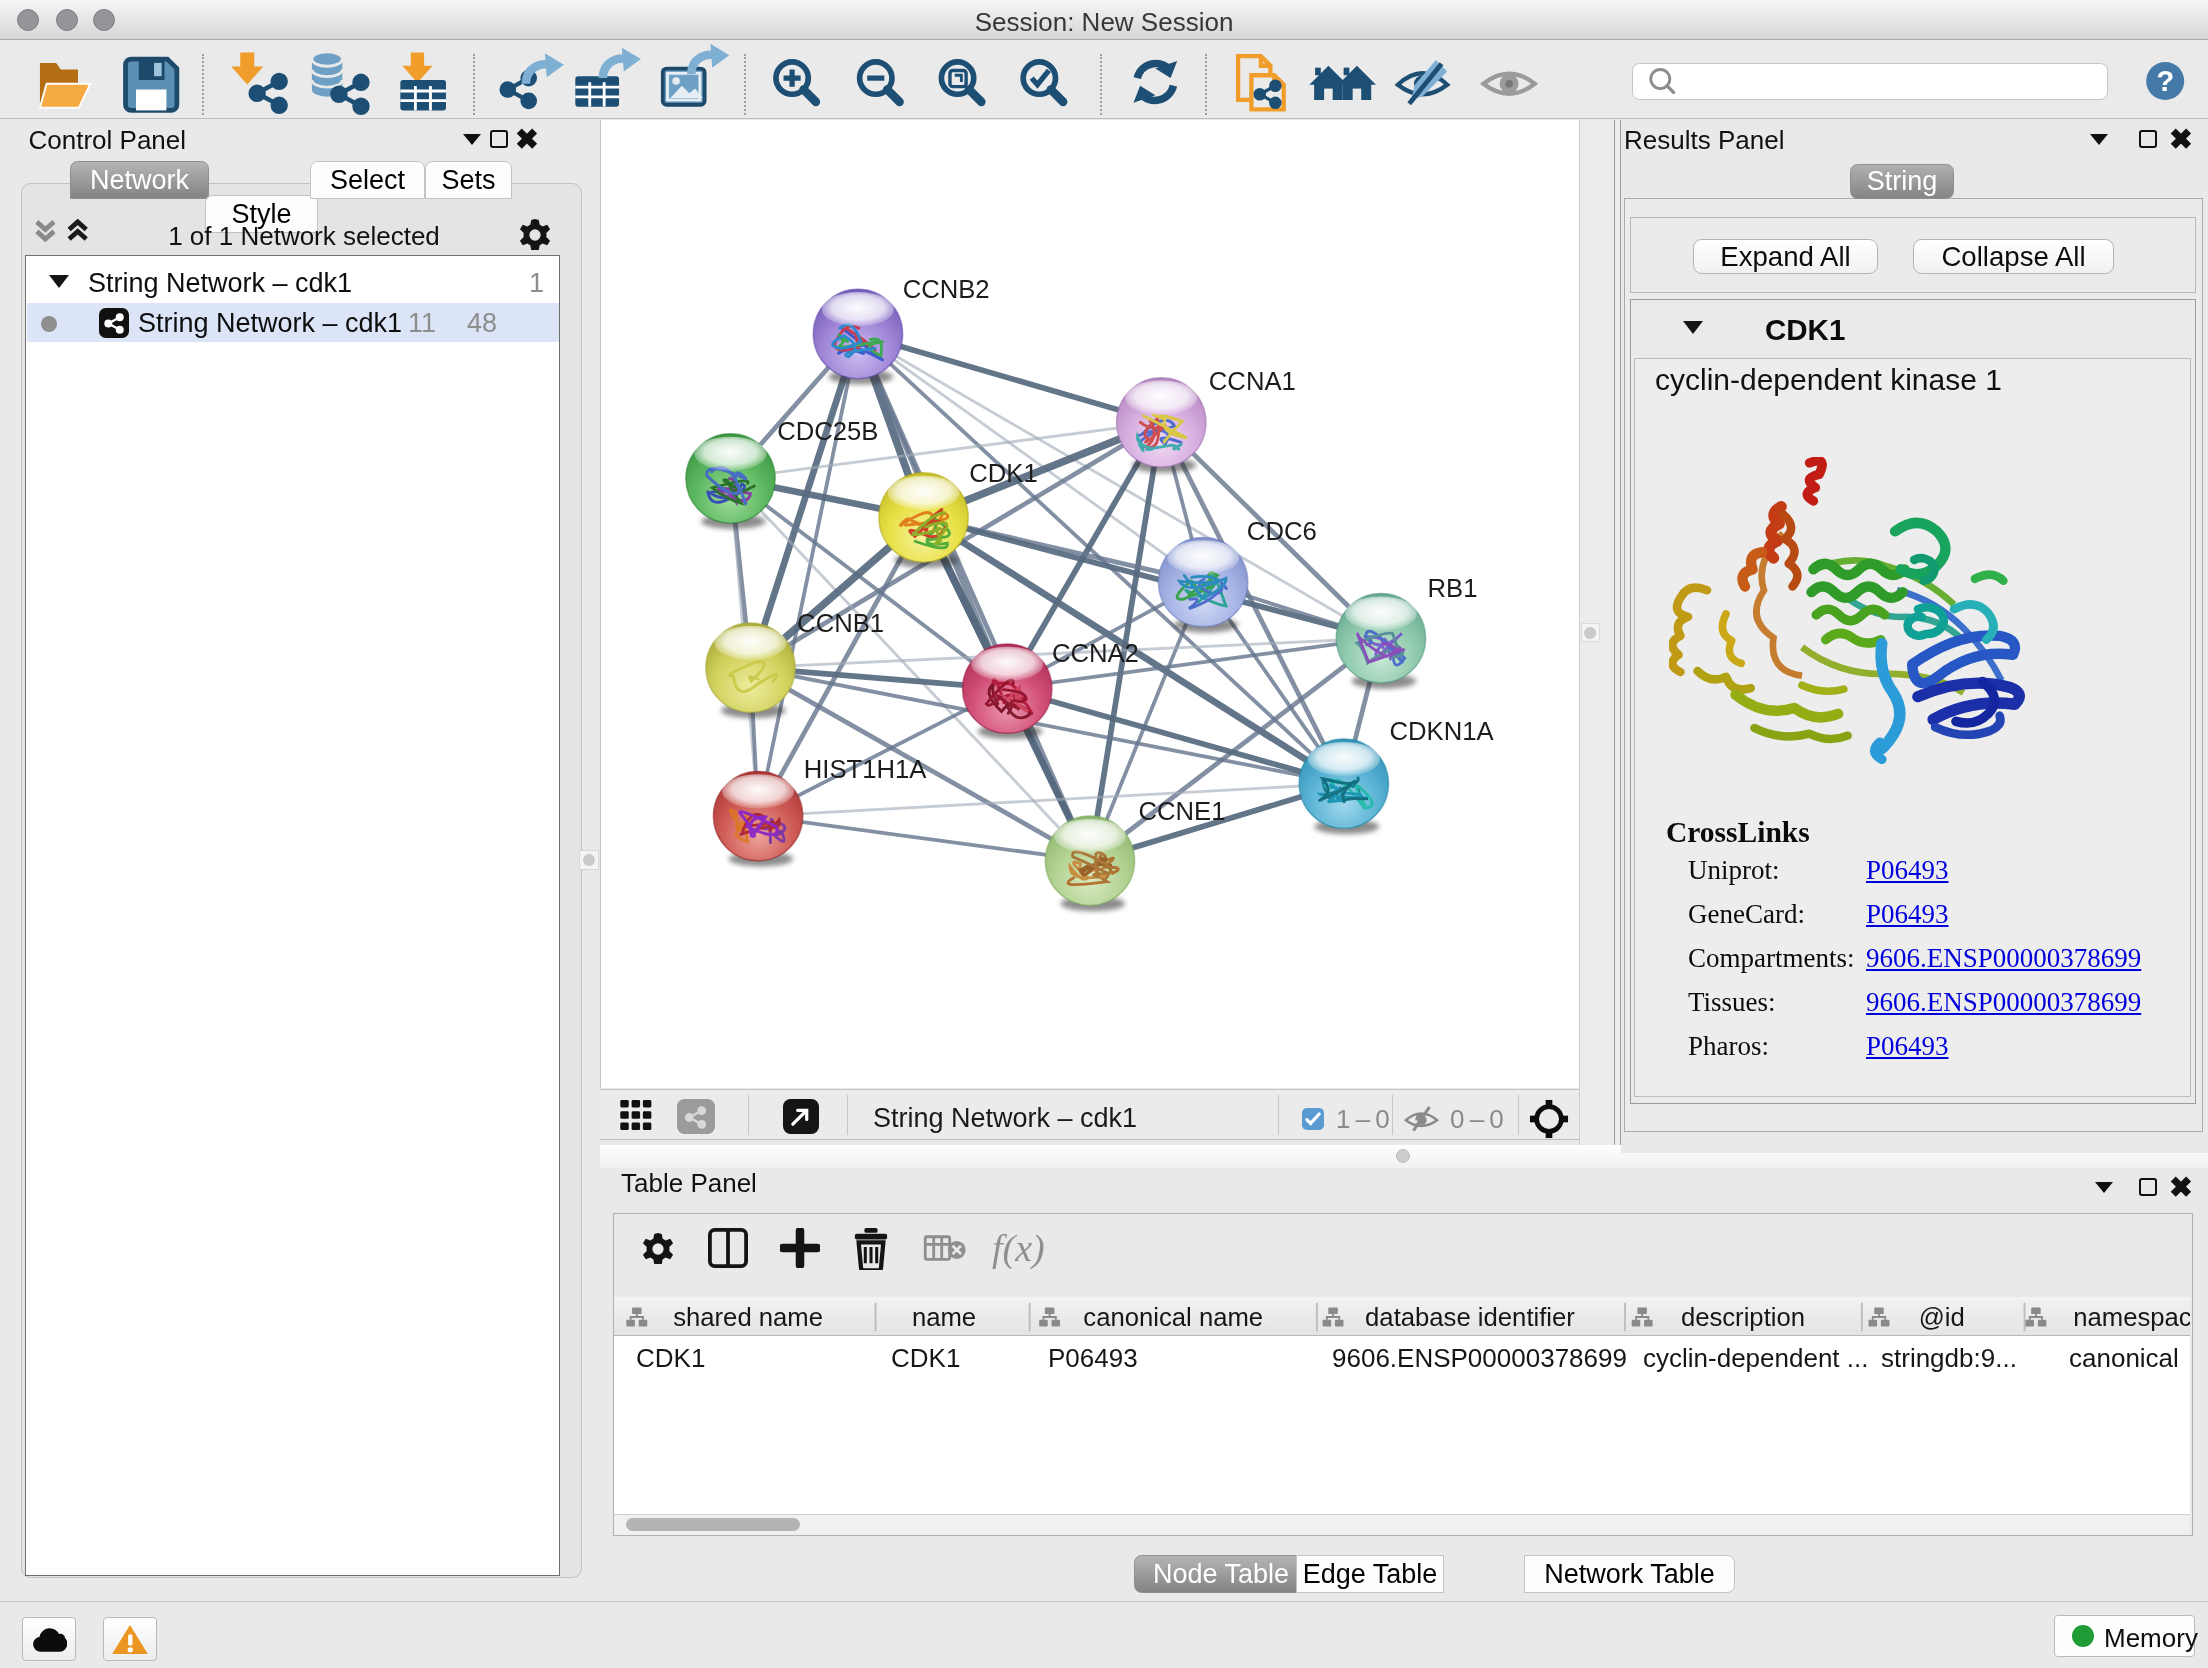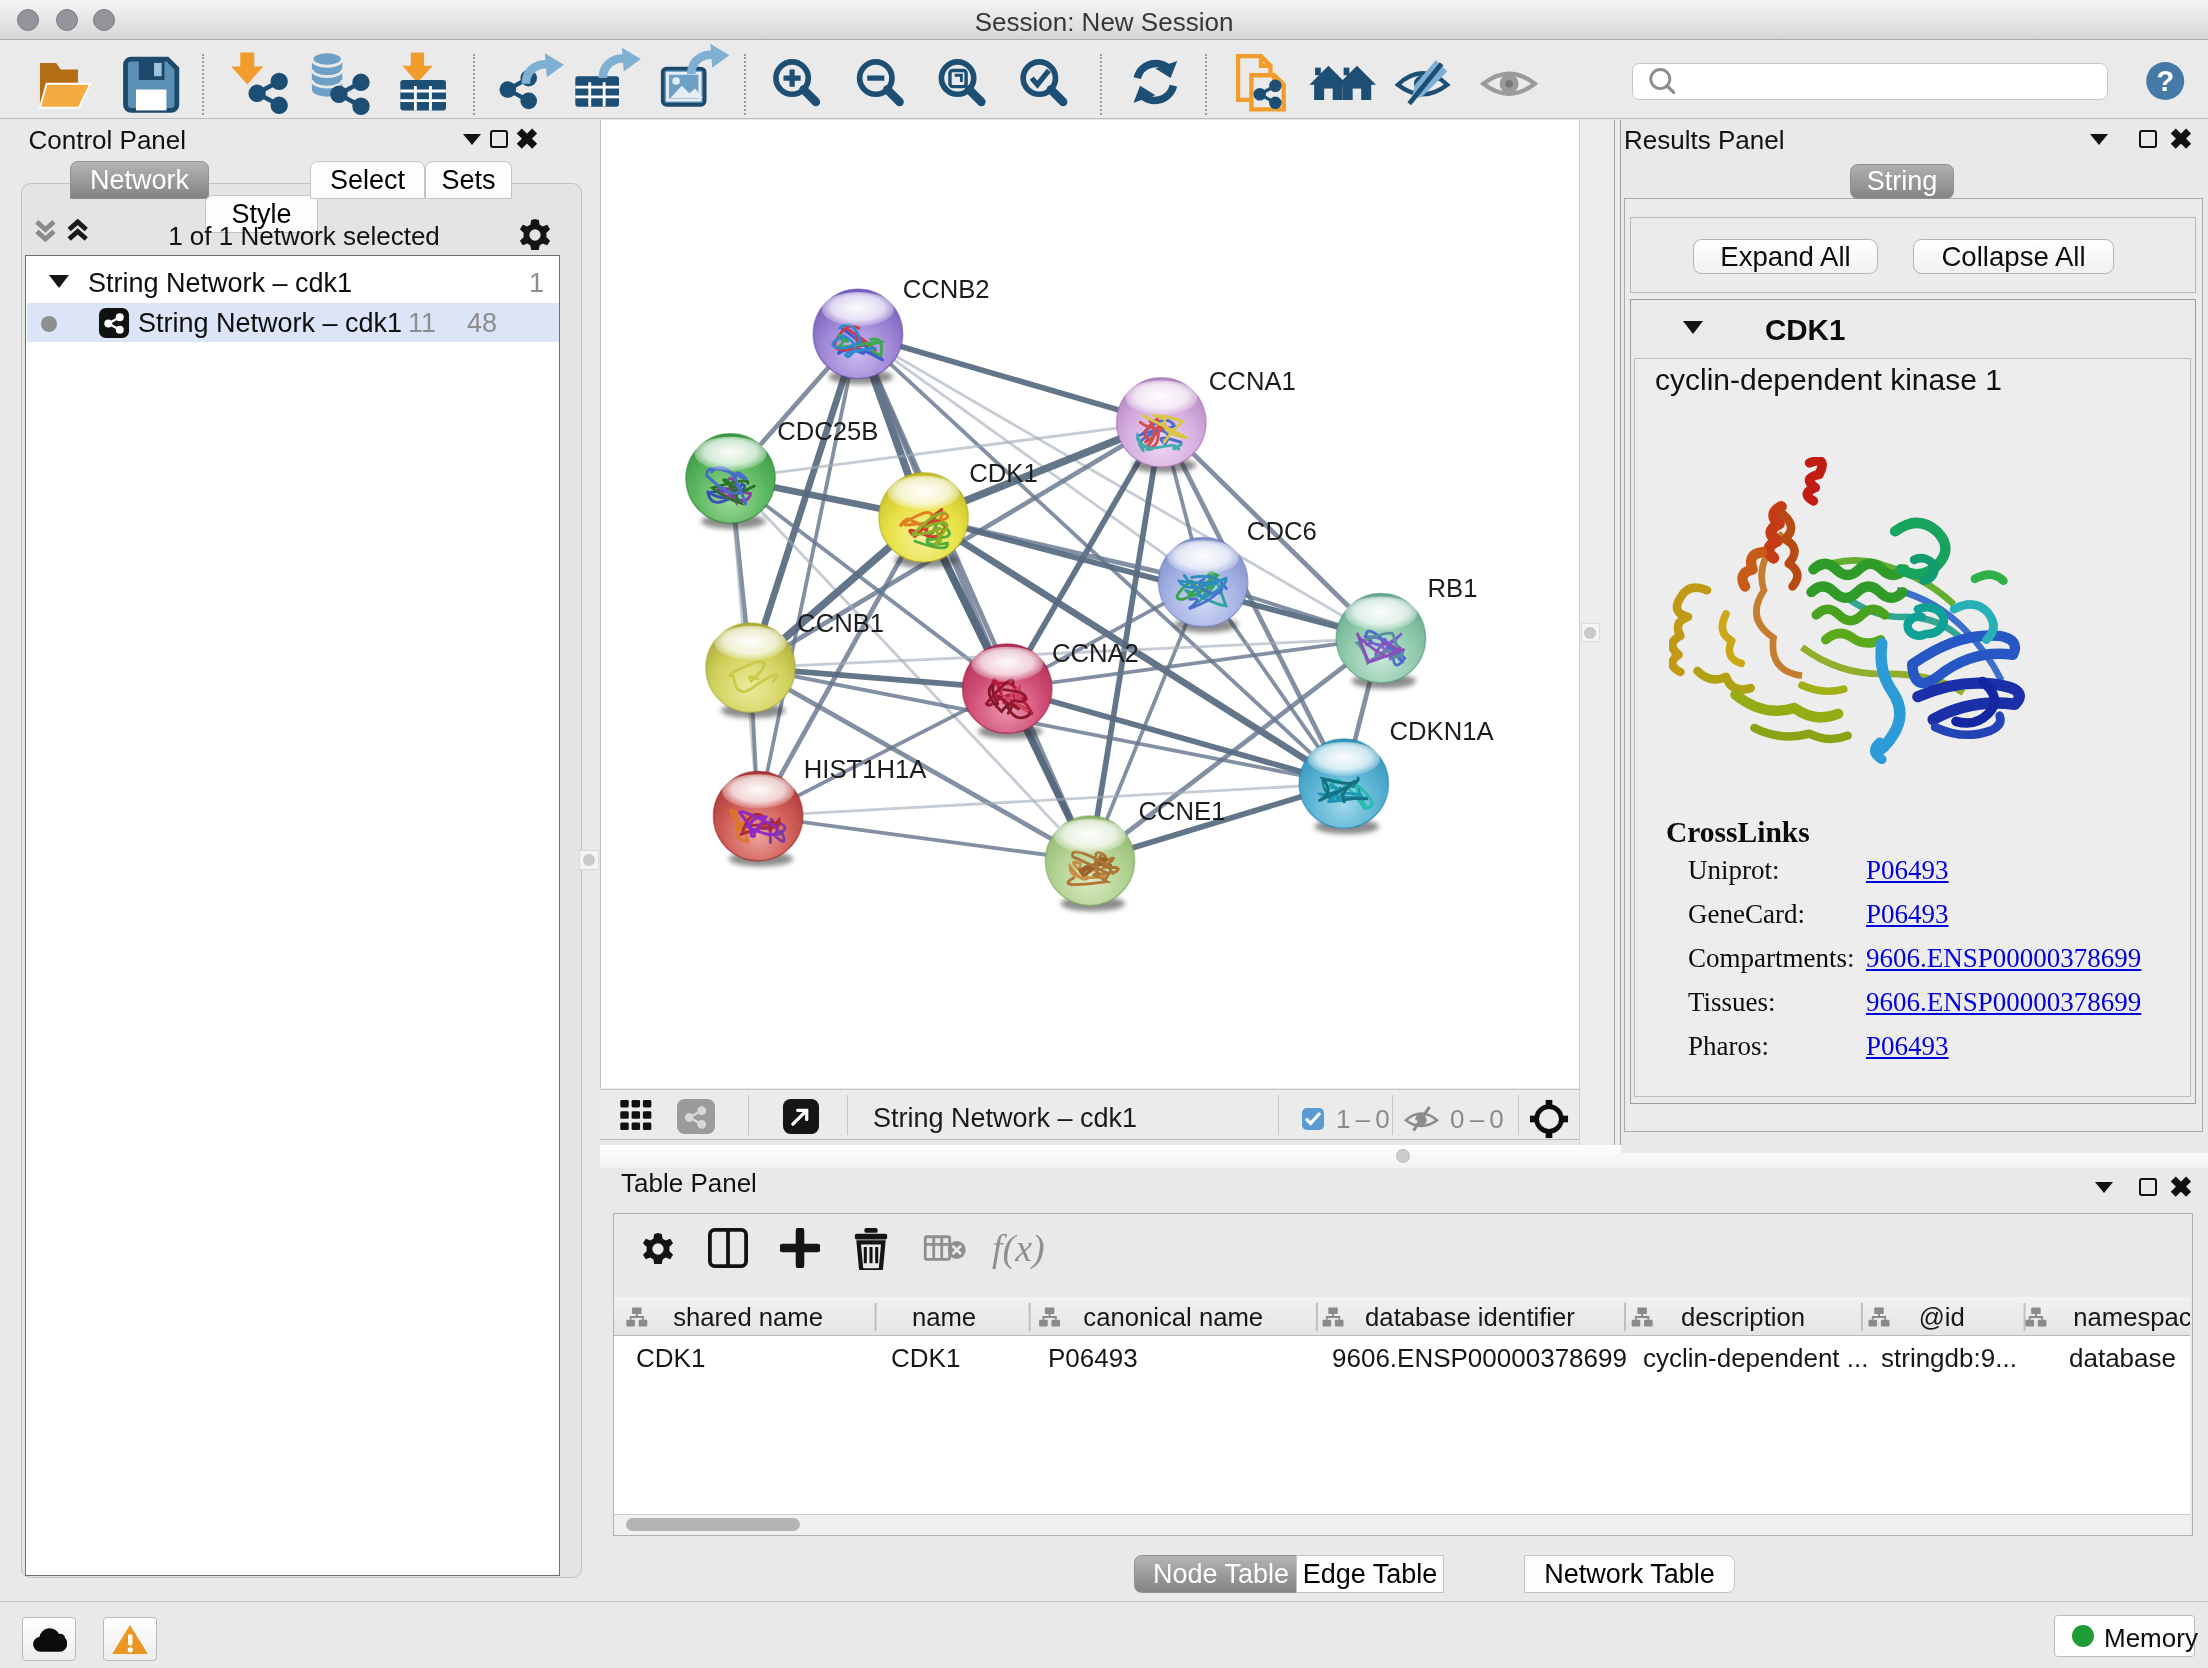--- a/index.html
+++ b/index.html
@@ -693,21 +693,21 @@
       <path d="M0 -3 V0 M-6.5 3 V0 H6.5 V3" stroke="#8a8a8a" stroke-width="2" fill="none"></path>
     </g>
 <text x="1604" y="30" text-anchor="middle" font-size="27" fill="#161616" font-family="Liberation Sans">namespace</text>
 </svg>
 <div class="abs" style="left:636px; top:1343px; font-size:26px; color:#161616;">CDK1</div>
 <div class="abs" style="left:891px; top:1343px; font-size:26px; color:#161616;">CDK1</div>
 <div class="abs" style="left:1048px; top:1343px; font-size:26px; color:#161616;">P06493</div>
 <div class="abs" style="left:1332px; top:1343px; font-size:26px; color:#161616;">9606.ENSP00000378699</div>
 <div class="abs" style="left:1643px; top:1343px; font-size:26px; color:#161616;">cyclin-dependent ...</div>
 <div class="abs" style="left:1881px; top:1343px; font-size:26px; color:#161616;">stringdb:9...</div>
-<div class="abs" style="left:2069px; top:1343px; font-size:26px; color:#161616;">database</div>
+<div class="abs" style="left:2069px; top:1343px; font-size:26px; color:#161616;">canonical</div>
 
 <div class="abs" style="left:1122px; top:1555px; width:174px; height:38px; background:linear-gradient(#b5b5b5,#838383); border:1px solid #8f8f8f; border-radius:7.6px 0 0 7.6px; color:#fff; font-size:27px; text-align:center; line-height:36px;margin-left:12px;">Node Table</div>
 <div class="abs" style="left:1296px; top:1555px; width:148px; height:38px; background:#fdfdfd; border:1px solid #c3c3c3; color:#000; font-size:27px; text-align:center; line-height:36px;">Edge Table</div>
 <div class="abs" style="left:1524px; top:1555px; width:211px; height:38px; background:#fdfdfd; border:1px solid #c3c3c3; border-radius:0 7.6px 7.6px 0; color:#000; font-size:27px; text-align:center; line-height:36px;">Network Table</div>
 
 <div class="abs" id="bottombar" style="left:0; top:1601px; width:2208px; height:68px; background:#e9e9e9; border-top:1px solid #c3c3c3;"></div>
 <div class="abs" style="left:22px; top:1617px; width:54px; height:44px; background:linear-gradient(#ffffff,#ededed); border:1px solid #b9b9b9; border-radius:3.8px;"></div>
 <svg class="abs" style="left:31px; top:1627px;" width="36" height="25" viewBox="0 0 38 26">
  <path fill="#0c0c0c" d="M10 26 a8 8 0 0 1 -1 -15.9 A11 11 0 0 1 30 8 a1 1 0 0 0 .5 .8 A7.6 7.6 0 0 1 29 26 Z"></path>
  <circle cx="31" cy="12" r="5" fill="#0c0c0c"></circle>

